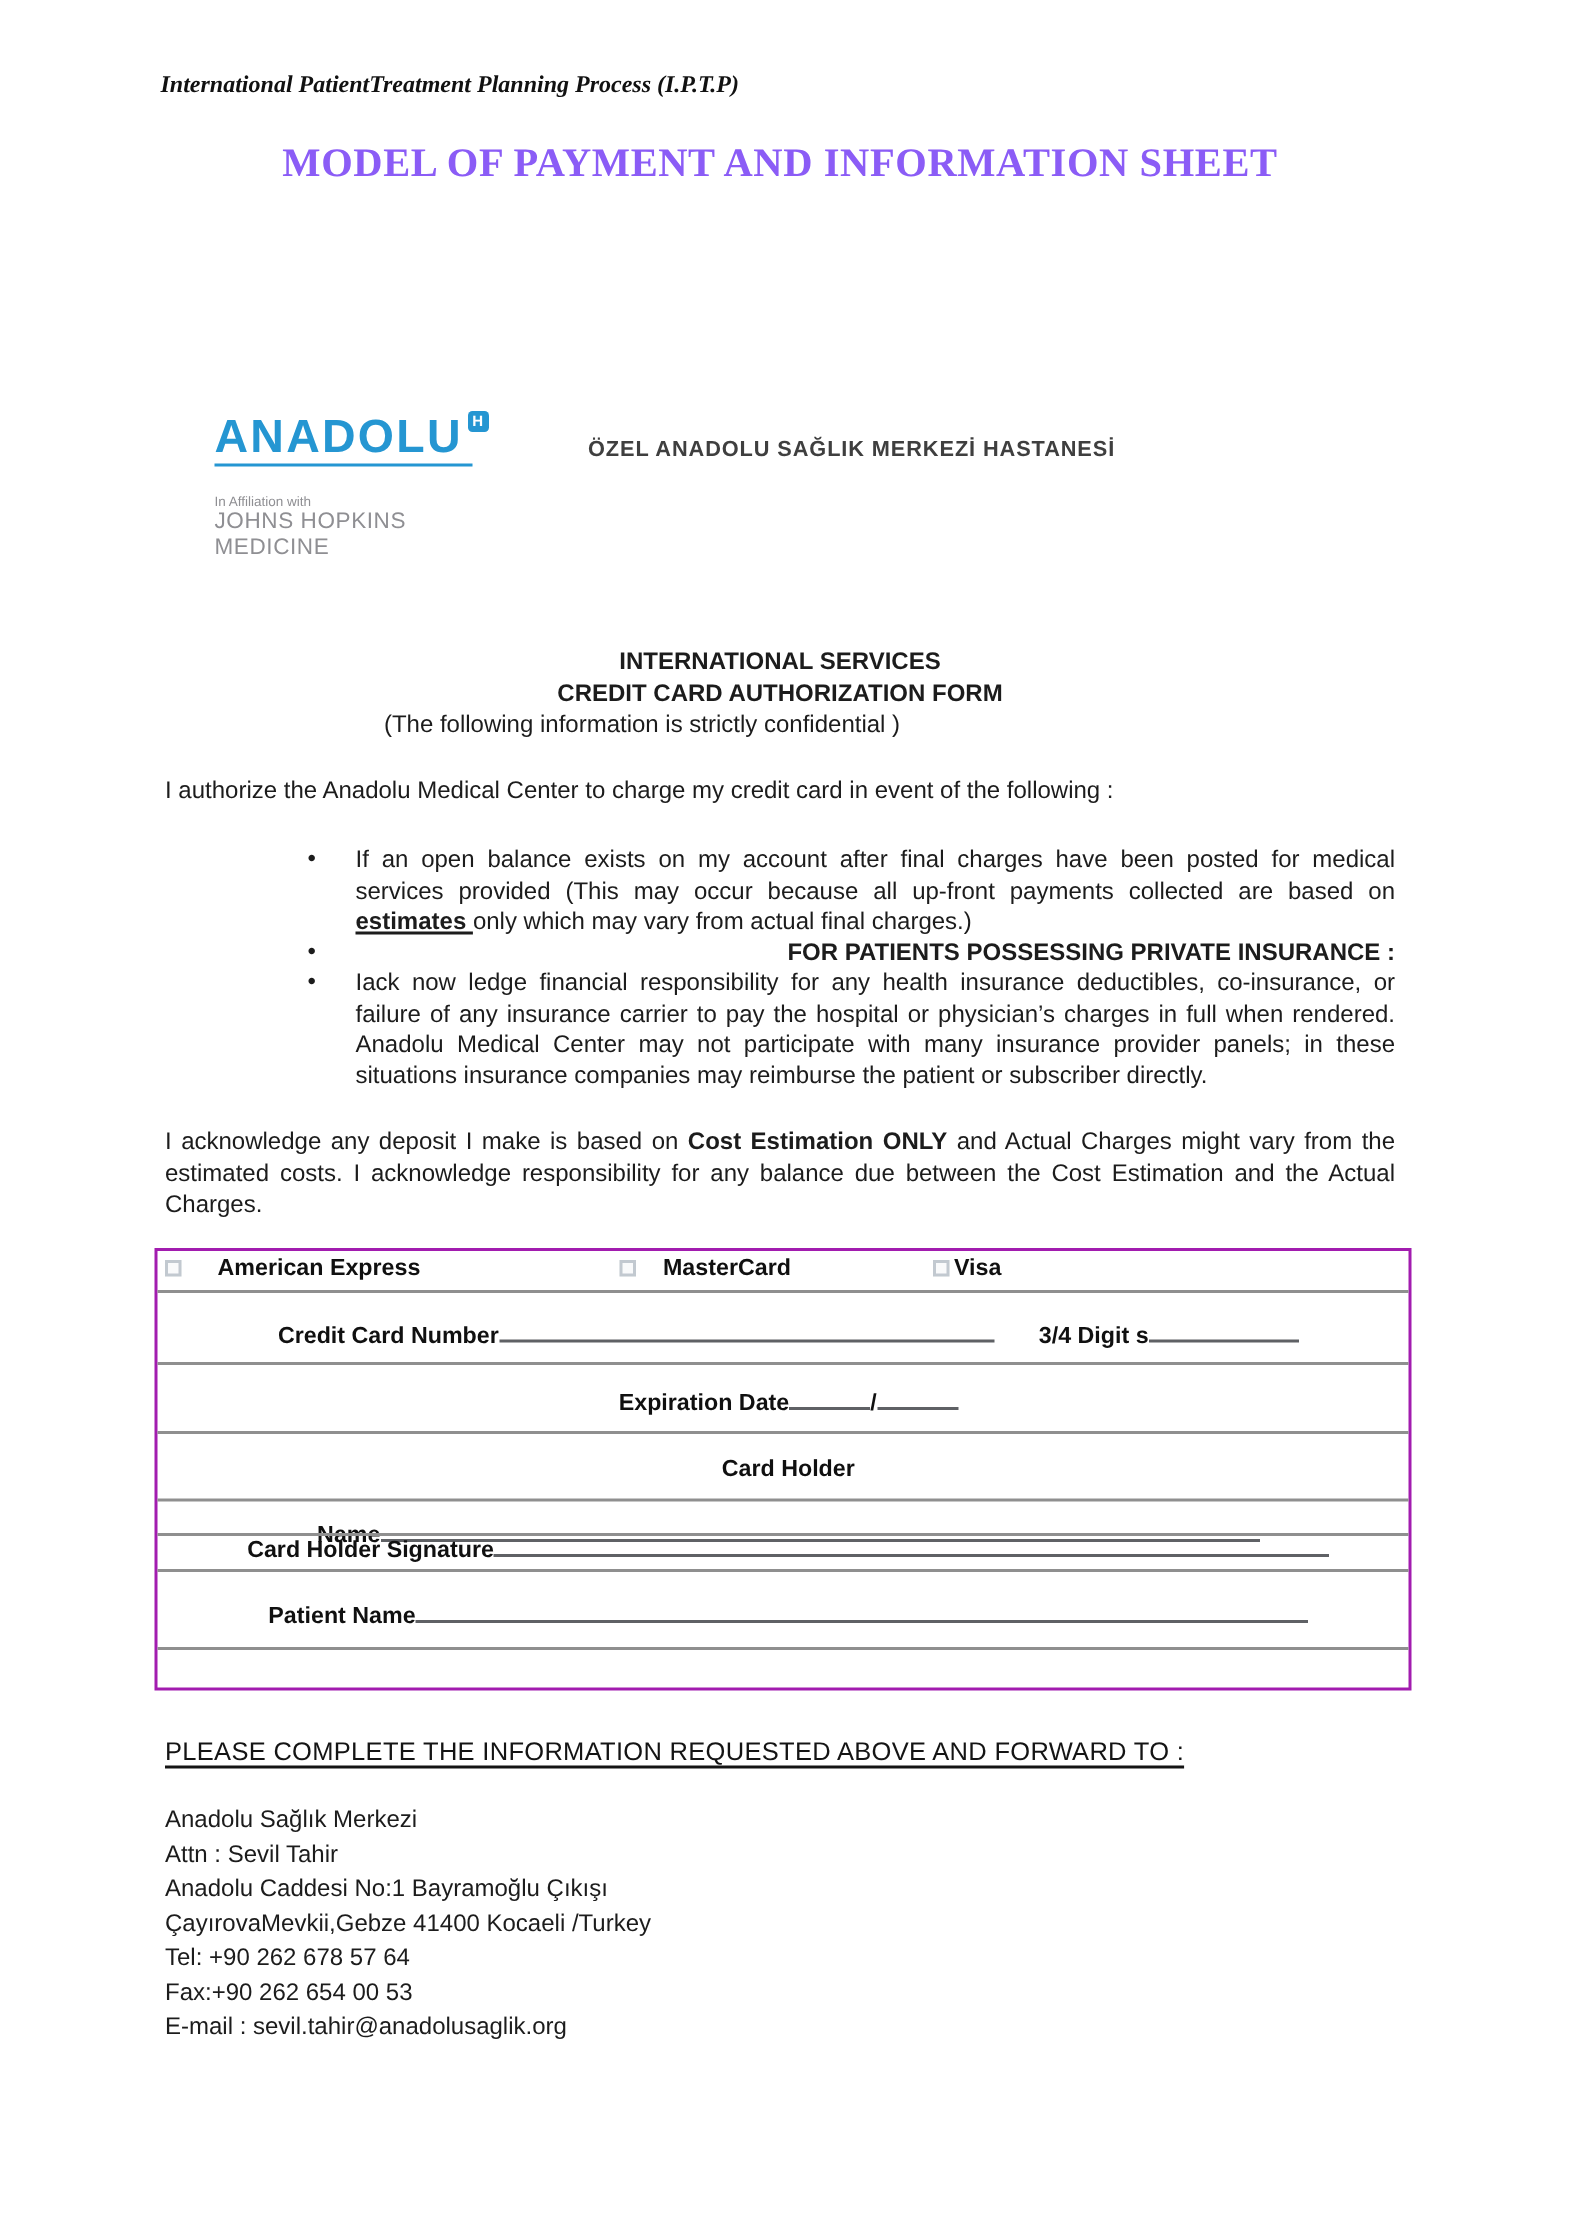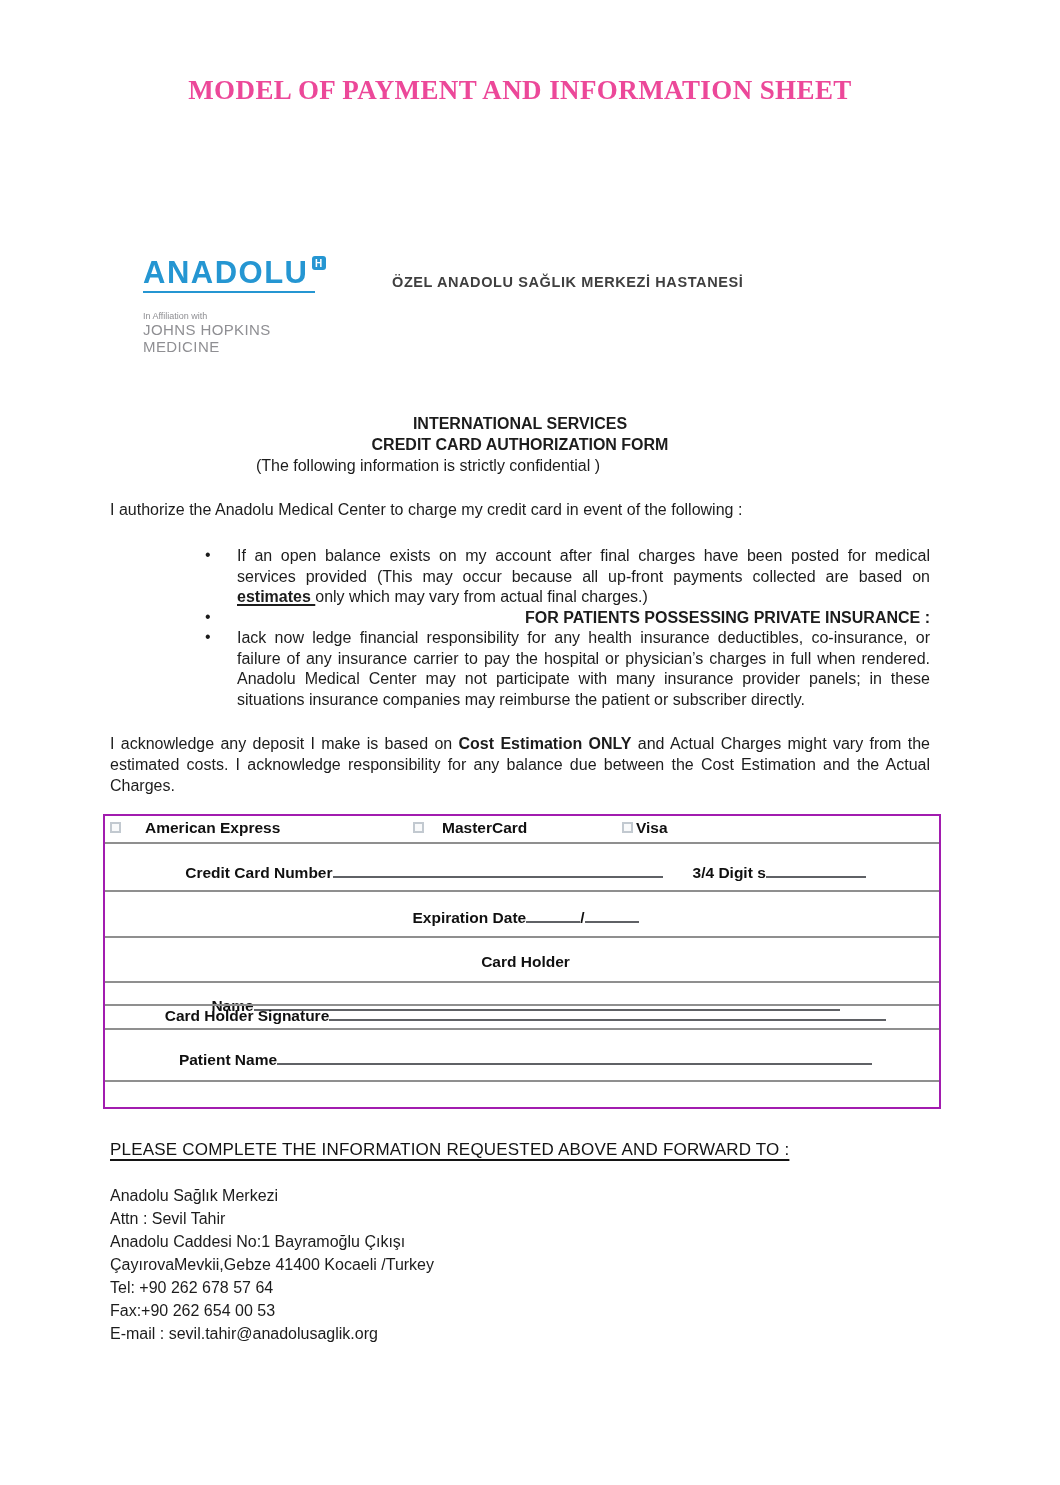--- a/index.html
+++ b/index.html
@@ -17,21 +17,21 @@
 
   
   .hdr-small {
     font-family:"Liberation Serif", serif;
     font-weight:bold; font-style:italic;
     font-size:16px; color:#111;
     margin-left:-3px;
   }
   .doc-title {
     font-family:"Liberation Serif", serif;
-    font-weight:bold; font-size:27px; color:#ec4899;
+    font-weight:bold; font-size:27px; color:#8b5cf6;
     text-align:center; letter-spacing:0.4px;
     margin-top:27px;
   }
 
   
   .logo-row { display:flex; align-items:flex-start; margin-top:152px; }
   .logo-block { margin-left:33px; width:185px; }
   .brand-line { display:flex; align-items:flex-start; }
   .brand {
     font-size:31px; font-weight:bold; letter-spacing:1.5px;
@@ -103,20 +103,21 @@
     text-decoration:underline; text-decoration-thickness:2px; text-underline-offset:4px;
   }
   .address { margin-top:24px; font-size:16px; line-height:23px; color:#1c1c1c; }
 </style>
 </head>
 <body>
 
 <div class="page">
   <div class="content">
 
+    <div class="hdr-small">International PatientTreatment Planning Process (I.P.T.P)</div>
 
     <div class="doc-title">MODEL OF PAYMENT AND INFORMATION SHEET</div>
 
     <div class="logo-row">
       <div class="logo-block">
         <div class="brand-line">
           <span class="brand">ANADOLU</span>
           <span class="h-badge">H</span>
         </div>
         <div class="brand-rule"></div>

